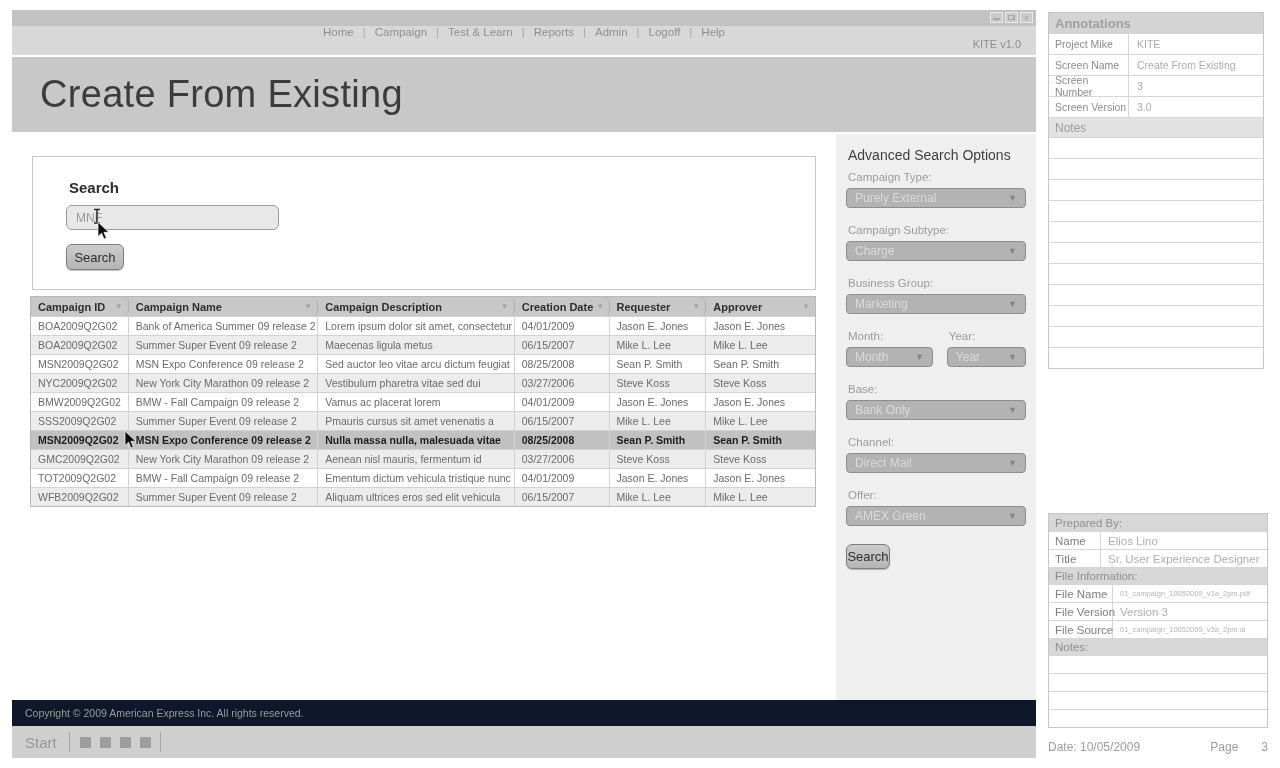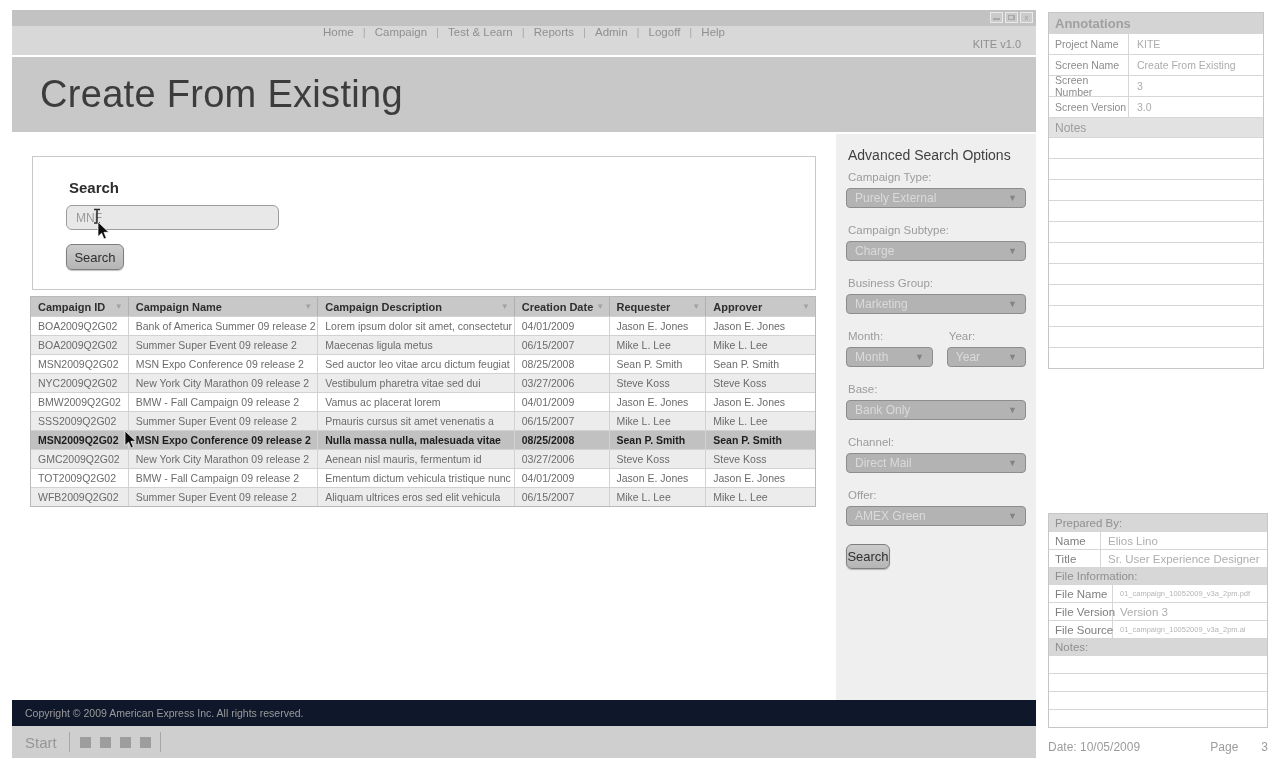--- a/index.html
+++ b/index.html
@@ -57,21 +57,21 @@
   .search-panel .btn { position:absolute; left:33px; top:87px; width:58px; height:26px; }
 
   
   .main-table { position:absolute; left:18px; top:162px; width:786px; border:1px solid #b9b9b9; }
   .tr { display:flex; height:19px; background:#ffffff; border-top:1px solid #d2d2d2; }
   .tr.header { background:#c8c8c8; border-top:none; }
   .tr.shade { background:#ececec; }
   .tr.selected { background:#c1c1c1; }
   .tr.selected .td { color:#1d1d1d; font-weight:bold; }
   .th { display:flex; align-items:center; padding:0 5px 0 7px; font-size:11px; font-weight:600;
-        color:#2e2e2e; border-right:1px solid #b0b0b0; overflow:hidden; white-space:nowrap; }
+        color:#2e2e2e; border-right:1px solid #b0b0b0; overflow:hidden; white-space:nowrap;border-radius:6px; }
   .th:last-child { border-right:none; }
   .sort { margin-left:auto; font-size:8px; color:#a2a2a2; line-height:1; padding-left:3px; }
   .td { display:flex; align-items:center; padding:0 7px; font-size:10.5px; color:#6b6b6b;
         border-right:1px solid #d2d2d2; overflow:hidden; white-space:nowrap; }
   .td:last-child { border-right:none; }
 
   
   .copyrightbar { position:absolute; bottom:32px; left:0; right:0; height:26px; background:#0f172a;
                   display:flex; align-items:center; padding-left:13px; font-size:10.5px; color:#9a9a9a; }
   .startbar { position:absolute; bottom:0; left:0; right:0; height:32px; background:#cfcfcf;
@@ -352,21 +352,21 @@
     </svg>
     <svg class="cursor" style="left:112px; top:421px;" width="14" height="19" viewBox="0 0 14 19">
       <path d="M1 0 L1 14.5 L4.6 11.2 L7 17 L9.3 16 L6.9 10.3 L11.8 10.3 Z" fill="#0c0c0c" stroke="#ffffff" stroke-width="0.7"></path>
     </svg>
   </div>
 
   <div class="anno-panel">
     <div class="panel-header">Annotations</div>
     <div>
         <div class="anno-row">
-          <div class="anno-label">Project Name</div>
+          <div class="anno-label">Project Mike</div>
           <div class="anno-value">KITE</div>
         </div>
         <div class="anno-row">
           <div class="anno-label">Screen Name</div>
           <div class="anno-value">Create From Existing</div>
         </div>
         <div class="anno-row">
           <div class="anno-label">Screen Number</div>
           <div class="anno-value">3</div>
         </div>

